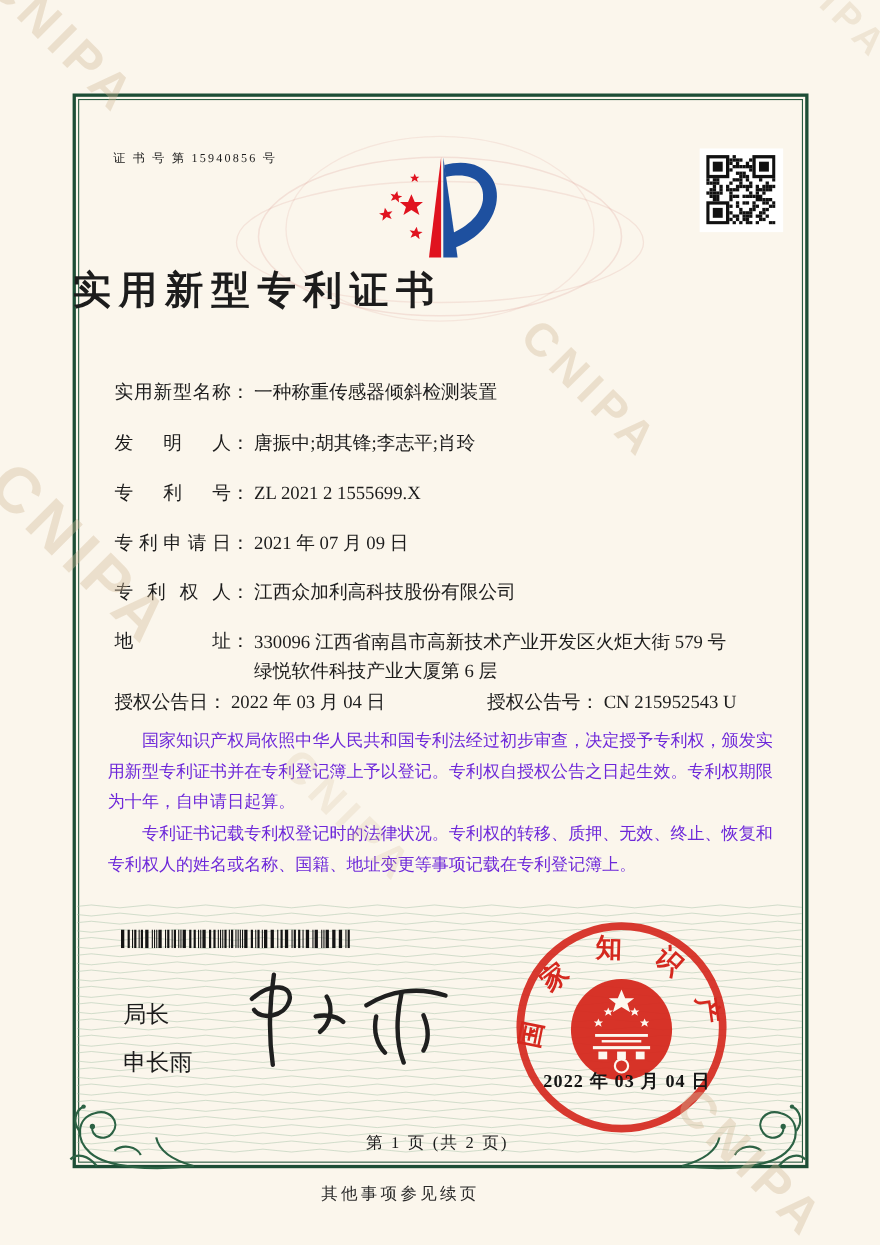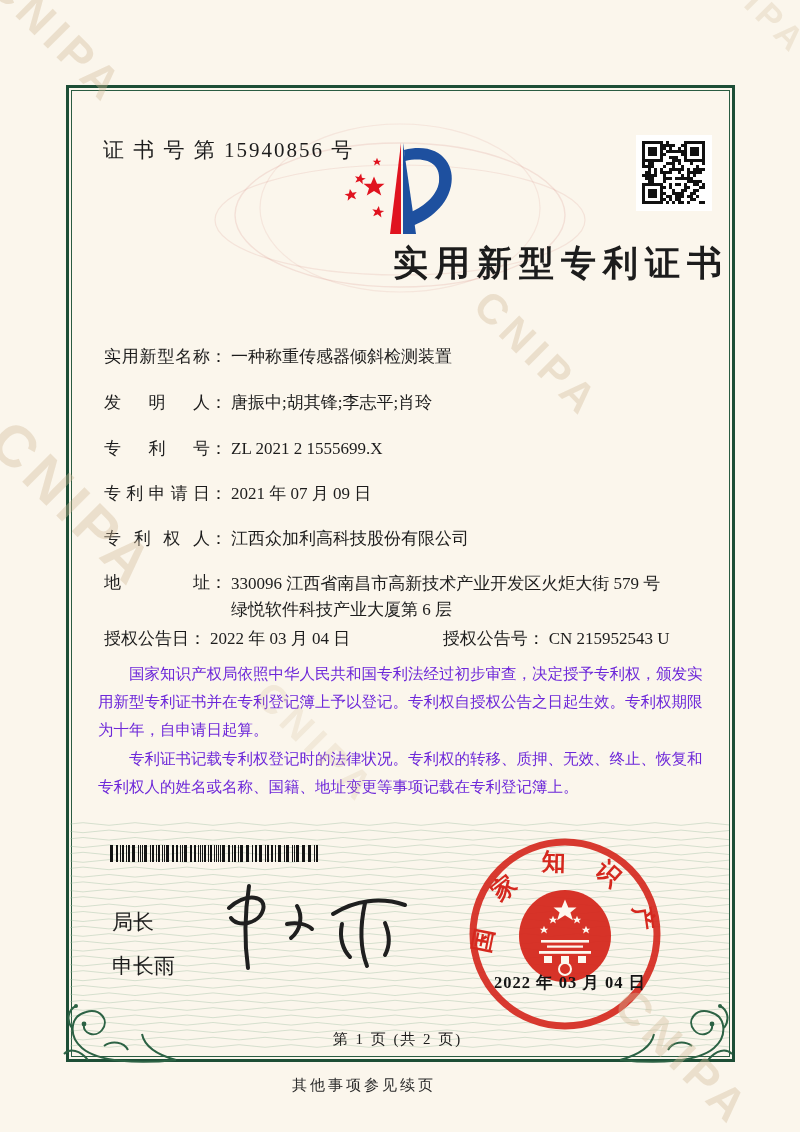--- a/index.html
+++ b/index.html
@@ -8,23 +8,23 @@
   .abs{position:absolute;}
   
   .wm{position:absolute;font-family:"Liberation Sans","DejaVu Sans",sans-serif;
       font-weight:bold;color:rgba(210,186,152,0.38);transform:rotate(45deg);
       letter-spacing:6px;z-index:5;pointer-events:none;}
   
   .frame{position:absolute;left:66px;top:85px;width:663px;height:971px;
          border:3px solid #1d4e36;z-index:1;}
   .frame-inner{position:absolute;inset:2px;border:1px solid #2a5c42;}
   
-  .certno{position:absolute;left:103px;top:136px;font-size:21px;letter-spacing:2px;z-index:4;}
+  .certno{position:absolute;left:103px;top:136px;font-size:11px;letter-spacing:2px;z-index:4;}
   .qrpad{position:absolute;left:636px;top:135px;width:76px;height:76px;background:#fff;z-index:4;}
-  .title{position:absolute;left:66px;top:240px;width:663px;text-align:right;
+  .title{position:absolute;left:66px;top:240px;width:663px;text-align:left;
          font-size:35px;font-weight:bold;letter-spacing:7px;z-index:4;}
   
   .frow{position:absolute;left:104px;font-size:17px;z-index:4;white-space:nowrap;}
   .flabel{display:inline-block;width:106px;text-align:justify;text-align-last:justify;vertical-align:top;}
   .fval{margin-left:4px;text-align:center;}
   .addrblock{display:inline-block;vertical-align:top;margin-left:4px;width:480px;
              white-space:normal;line-height:1.55;}
   
   .paras{position:absolute;left:98px;top:660px;width:606px;font-size:15.5px;
          line-height:1.82;z-index:4;color:#6d28d9;}

